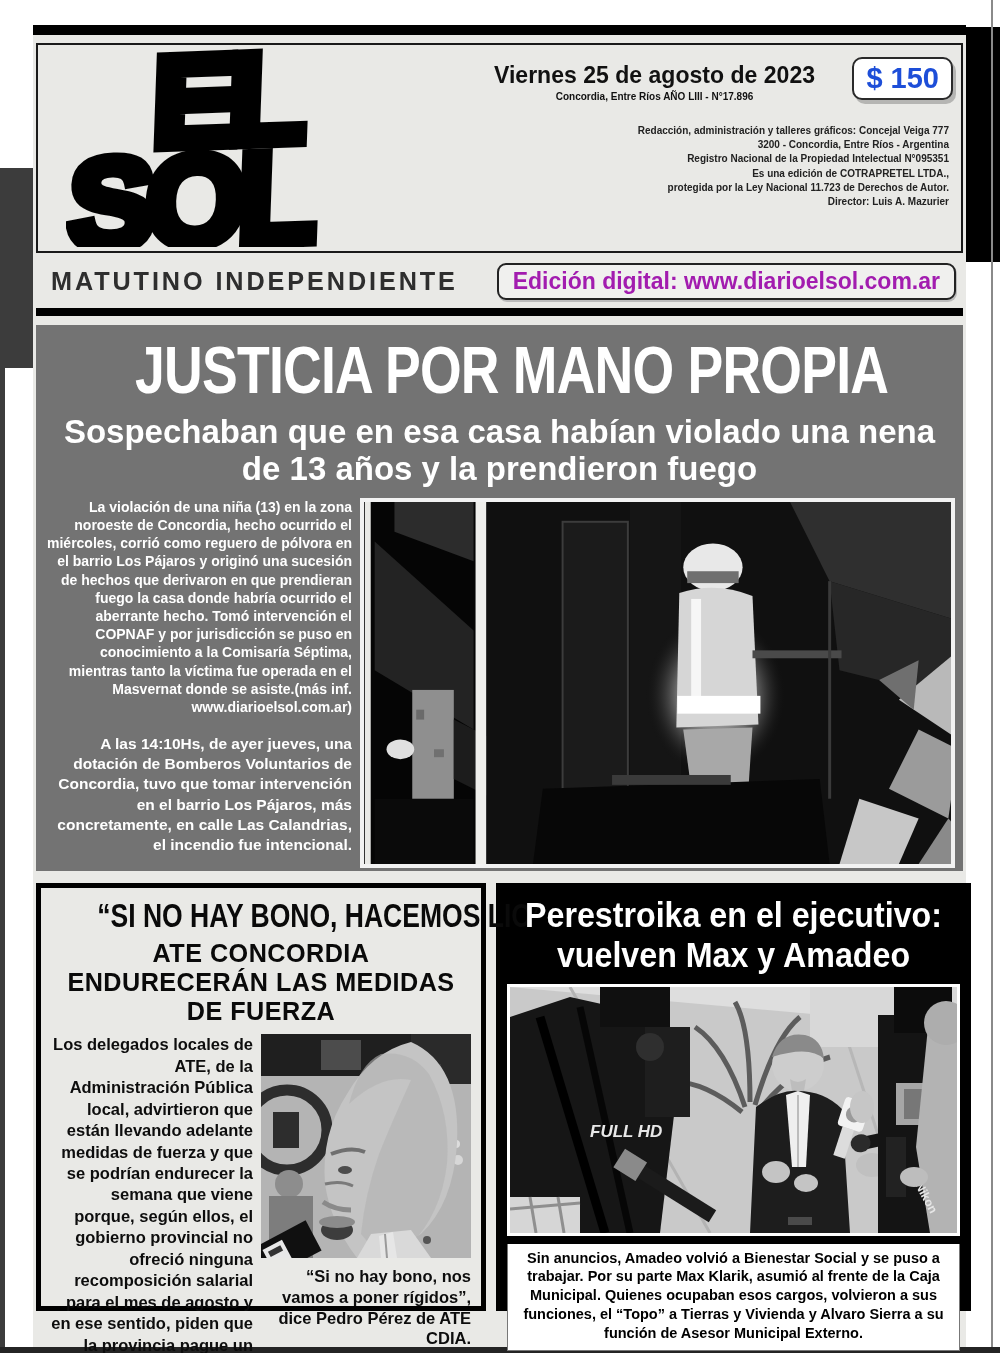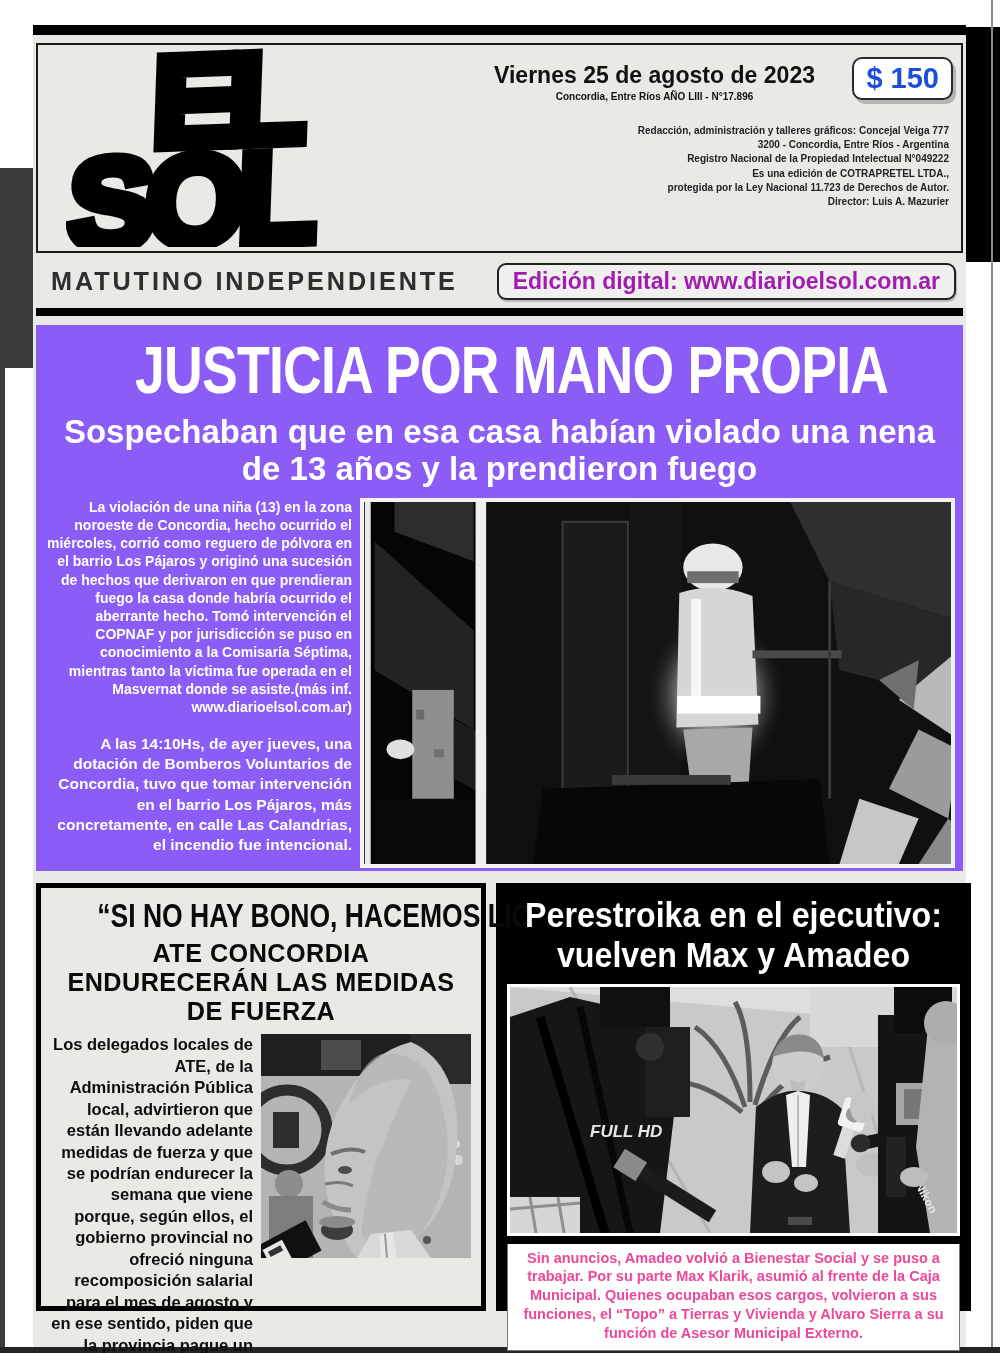--- a/index.html
+++ b/index.html
@@ -35,21 +35,21 @@
     font-size:29px;font-weight:bold;padding:3px 12px;box-shadow:3px 4px 0 #b5b5b3;color:#1d4ed8;
   }
   .header-row2{display:flex;justify-content:space-between;align-items:center;margin:10px 10px 0 18px;}
   .tagline{font-size:26px;font-weight:bold;color:#2e2e2e;letter-spacing:3px;transform:scaleX(.97);transform-origin:left center;}
   .digital-box{
     border:2px solid #222;border-radius:9px;background:#f0f0ee;padding:3px 14px;
     font-size:23px;font-weight:bold;color:#a21caf;box-shadow:1px 2px 0 #bbb;
   }
   .black-rule{height:8px;background:#000;margin:8px 3px 0 3px;}
   
-  .main-box{margin:9px 3px 0 3px;background:#8b5cf6;color:#fff;padding:4px 8px 8px 8px;height:546px;box-sizing:border-box;}
+  .main-box{margin:9px 3px 0 3px;background:#737373;color:#fff;padding:4px 8px 8px 8px;height:546px;box-sizing:border-box;}
   .main-headline{
     font-size:67px;font-weight:bold;text-align:center;white-space:nowrap;
     transform:scaleX(.80);transform-origin:center;letter-spacing:-1px;margin-top:2px;
   }
   .main-subhead{
     font-size:33px;font-weight:bold;text-align:center;line-height:1.12;margin:6px 6px 10px 6px;letter-spacing:0px;
   }
   .main-content{display:flex;gap:8px;}
   .main-textcol{width:308px;text-align:right;}
   .main-textcol .p1{font-size:14px;font-weight:bold;line-height:1.3;}
@@ -74,21 +74,21 @@
   .left-photocol{width:210px;}
   .left-photo{width:210px;height:224px;overflow:hidden;background:#bdbdbd;}
   .left-caption{font-size:16.5px;font-weight:bold;text-align:right;margin-top:8px;line-height:1.25;color:#0d0d0d;}
   .right-box{
     flex:1;box-sizing:border-box;border:4px solid #000;background:#000;color:#fff;padding:2px 5px 5px 5px;
   }
   .right-headline{font-size:35px;font-weight:bold;text-align:center;line-height:1.15;margin:6px 0 8px 0;}
   .right-headline div{transform:scaleX(.92);transform-origin:center;white-space:nowrap;}
   .right-photo{height:246px;margin:8px 2px;border:3px solid #fff;overflow:hidden;background:#4d7c0f;}
   .right-caption{
-    background:#fff;color:#ec4899;font-size:14.5px;font-weight:bold;text-align:center;
+    background:#fff;color:#000000;font-size:14.5px;font-weight:bold;text-align:center;
     line-height:1.3;padding:5px 8px 7px 8px;margin:0 2px;border:1px solid #777;border-top:none;
   }
 </style>
 </head>
 <body>
 
 <div class="edge-right-black"></div>
 <div class="edge-right-line"></div>
 <div class="edge-left-dark"></div>
 <div class="edge-left-strip"></div>
@@ -105,21 +105,21 @@
           <text x="12" y="196" font-size="128" stroke-width="12" letter-spacing="-8">SOL</text>
         </g>
       </svg>
     </div>
     <div class="pub-info">
       <div class="date-line">Viernes 25 de agosto de 2023</div>
       <div class="edition-line">Concordia, Entre Ríos AÑO LIII - N°17.896</div>
       <div class="address-block">
         <div>Redacción, administración y talleres gráficos: Concejal Veiga 777</div>
         <div>3200 - Concordia, Entre Ríos - Argentina</div>
-        <div>Registro Nacional de la Propiedad Intelectual N°049222</div>
+        <div>Registro Nacional de la Propiedad Intelectual N°095351</div>
         <div>Es una edición de COTRAPRETEL LTDA.,</div>
         <div>protegida por la Ley Nacional 11.723 de Derechos de Autor.</div>
         <div>Director: Luis A. Mazurier</div>
       </div>
       <div class="price-box">$ 150</div>
     </div>
   </div>
 
   <div class="header-row2">
     <div class="tagline">MATUTINO INDEPENDIENTE</div>
@@ -231,20 +231,21 @@
               <line x1="124" y1="200" x2="126" y2="224" stroke="#9a9a9a" stroke-width="2"></line>
               <circle cx="166" cy="206" r="4" fill="#555"></circle>
 
               <g transform="rotate(-28 30 210)">
                 <rect x="-6" y="196" width="60" height="34" fill="#101010"></rect>
                 <rect x="2" y="202" width="22" height="22" fill="#e8e8e8"></rect>
                 <rect x="6" y="206" width="14" height="6" fill="#333"></rect>
               </g>
             </svg>
           </div>
+          <div class="left-caption">“Si no hay bono, nos vamos a poner rígidos”, dice Pedro Pérez de ATE CDIA.</div>
         </div>
       </div>
     </div>
 
     <div class="right-box">
       <div class="right-headline">
         <div>Perestroika en el ejecutivo:</div>
         <div>vuelven Max y Amadeo</div>
       </div>
       <div class="right-photo">

